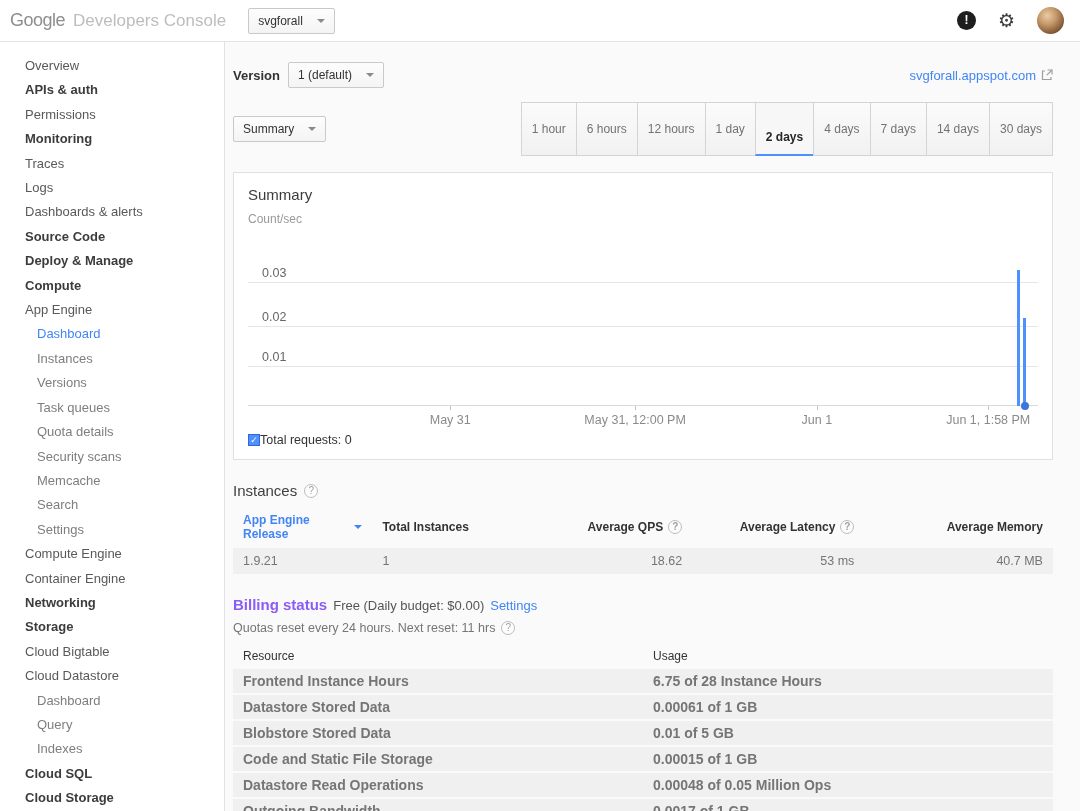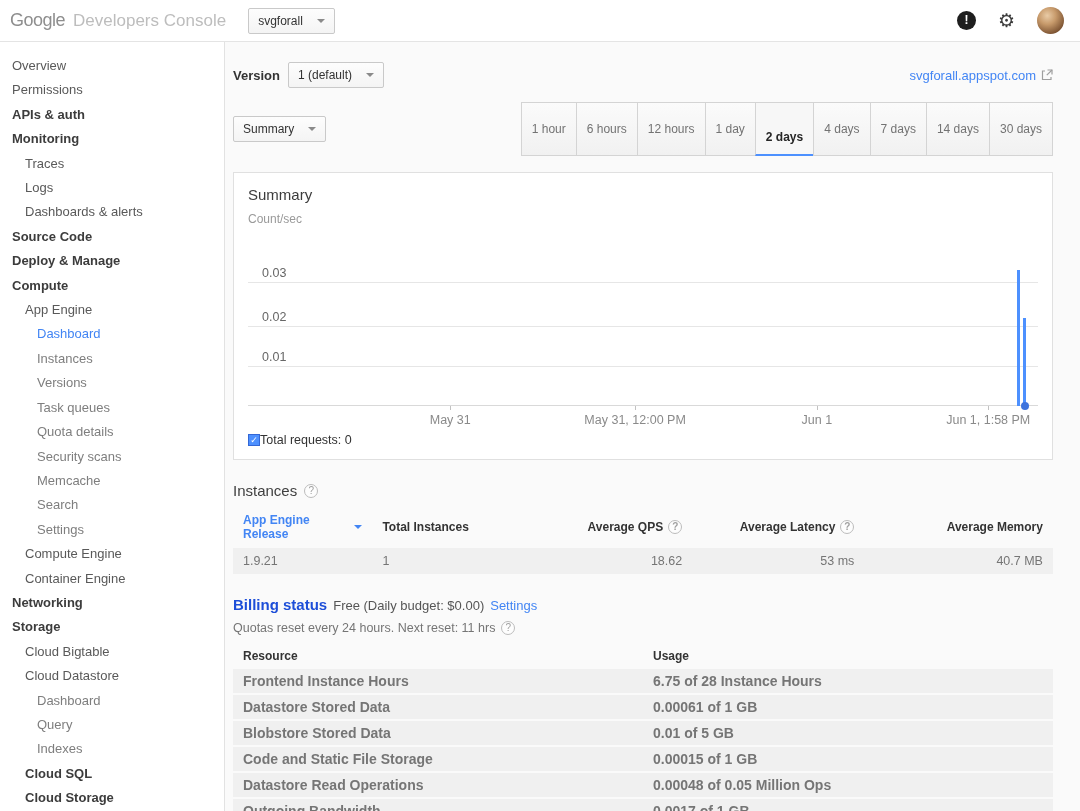--- a/index.html
+++ b/index.html
@@ -23,21 +23,21 @@
            font-weight:bold; font-size:12px; line-height:19px; text-align:center; cursor:pointer; }
   .notif::after { content:"!"; }
   .gear { font-size:19px; color:#3c3c3c; line-height:1; cursor:pointer; }
   .gear::after { content:"\2699"; }
   .avatar { width:27px; height:27px; border-radius:50%; cursor:pointer;
             background:radial-gradient(circle at 38% 32%, #e9cba6 0%, #c79a6b 35%, #7d5433 75%, #4e3018 100%); }
 
   
   .app { display:flex; height:769px; }
   .sidebar { width:225px; border-right:1px solid #e2e2e2; background:#fff; padding-top:12px; overflow:hidden; }
-  .sb-item { font-size:13px; line-height:24.4px; color:#595959; padding-left:12px;
+  .sb-item { font-size:13px; line-height:24.4px; color:#595959; padding-left:25px;
              white-space:nowrap; cursor:pointer; }
   .sb-item.bold { font-weight:bold; color:#3c3c3c; }
   .sb-item.muted { color:#7e7e7e; }
   .sb-item.ind1 { padding-left:25px; }
   .sb-item.ind2 { padding-left:37px; }
   .sb-item.selected { color:#4285f4; }
   .main { flex:1; background:#fafafa; padding:0 27px 0 8px; overflow:hidden; }
 
   
   .version-row { display:flex; align-items:center; margin-top:20px; }
@@ -84,29 +84,29 @@
   .itable { margin-top:8px; }
   .irow { display:flex; align-items:center; }
   .irow.head { padding:6px 0; font-size:12px; font-weight:bold; color:#333; }
   .irow.data { background:#f0f0f0; color:#757575; font-size:12.5px; padding:6px 0; margin-top:1px; }
   .icell { padding:0 10px; display:flex; align-items:center; gap:5px; }
   .icell.right { justify-content:flex-end; text-align:right; }
   .c0{width:17%} .c1{width:19%} .c2{width:20%} .c3{width:21%} .c4{width:23%}
   .linkcell { color:#4285f4; cursor:pointer; }
 
   .billing-row { display:flex; align-items:baseline; gap:6px; margin-top:22px; }
-  .billing-title { font-size:15px; font-weight:bold; color:#1d4ed8; }
+  .billing-title { font-size:15px; font-weight:bold; color:#8b5cf6; }
   .billing-status { font-size:13px; color:#555; }
   .billing-link { font-size:13px; color:#4285f4; cursor:pointer; }
   .quota-row { display:flex; align-items:center; gap:6px; margin-top:8px;
                font-size:12.5px; color:#757575; }
 
   .rtable { margin-top:10px; }
   .rrow { display:flex; background:#f0f0f0; color:#757575; font-size:14px; margin-top:2px;font-weight:bold; }
-  .rrow.head { background:transparent; color:#333; font-weight:bold; font-size:12px; margin-top:0; }
+  .rrow.head { background:transparent; color:#333; font-weight:normal; font-size:12px; margin-top:0; }
   .rcell { width:50%; padding:4px 10px; }
 </style>
 </head>
 <body>
 
 <div class="topbar">
   <div class="logo">
     <span class="g">Google</span>
     <span class="dc">Developers Console</span>
   </div>
@@ -118,22 +118,22 @@
     <span class="notif"></span>
     <span class="gear"></span>
     <span class="avatar"></span>
   </div>
 </div>
 
 <div class="app">
 
   <div class="sidebar">
       <div class="sb-item ind0 normal">Overview</div>
+      <div class="sb-item ind0 bold">APIs &amp; auth</div>
       <div class="sb-item ind0 normal">Permissions</div>
-      <div class="sb-item ind0 bold">APIs &amp; auth</div>
       <div class="sb-item ind0 bold">Monitoring</div>
       <div class="sb-item ind1 normal">Traces</div>
       <div class="sb-item ind1 normal">Logs</div>
       <div class="sb-item ind1 normal">Dashboards &amp; alerts</div>
       <div class="sb-item ind0 bold">Source Code</div>
       <div class="sb-item ind0 bold">Deploy &amp; Manage</div>
       <div class="sb-item ind0 bold">Compute</div>
       <div class="sb-item ind1 normal">App Engine</div>
       <div class="sb-item ind2 selected">Dashboard</div>
       <div class="sb-item ind2 muted">Instances</div>

